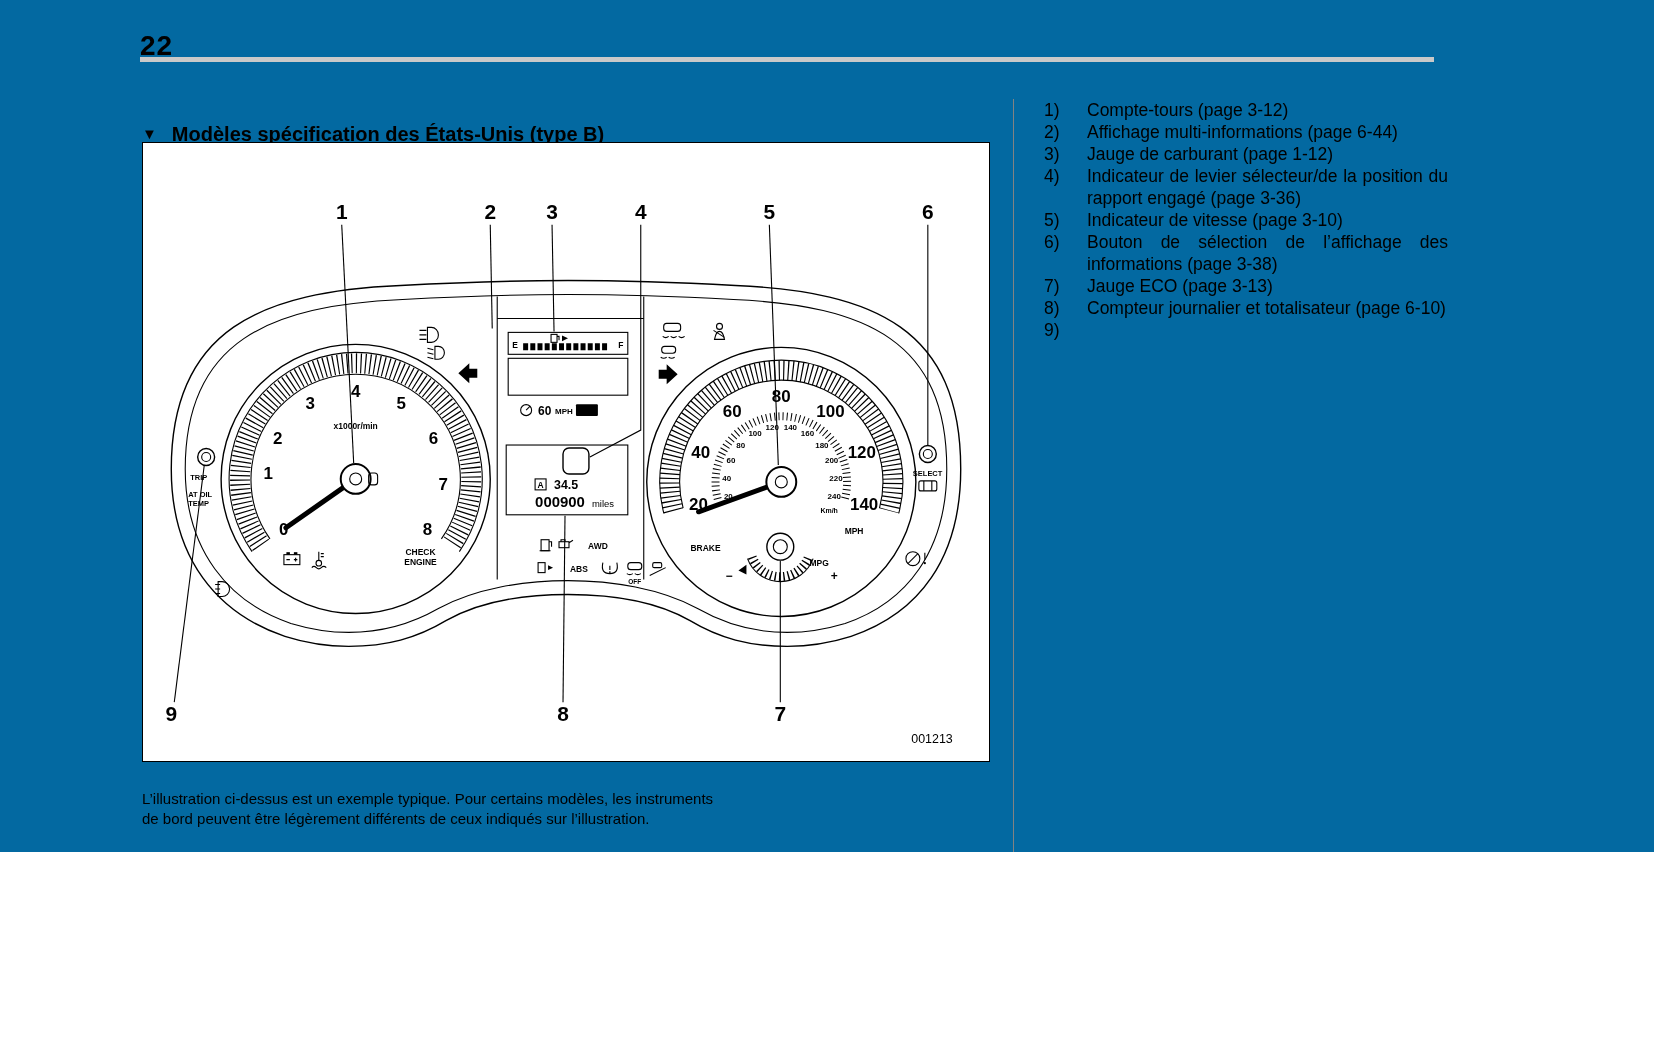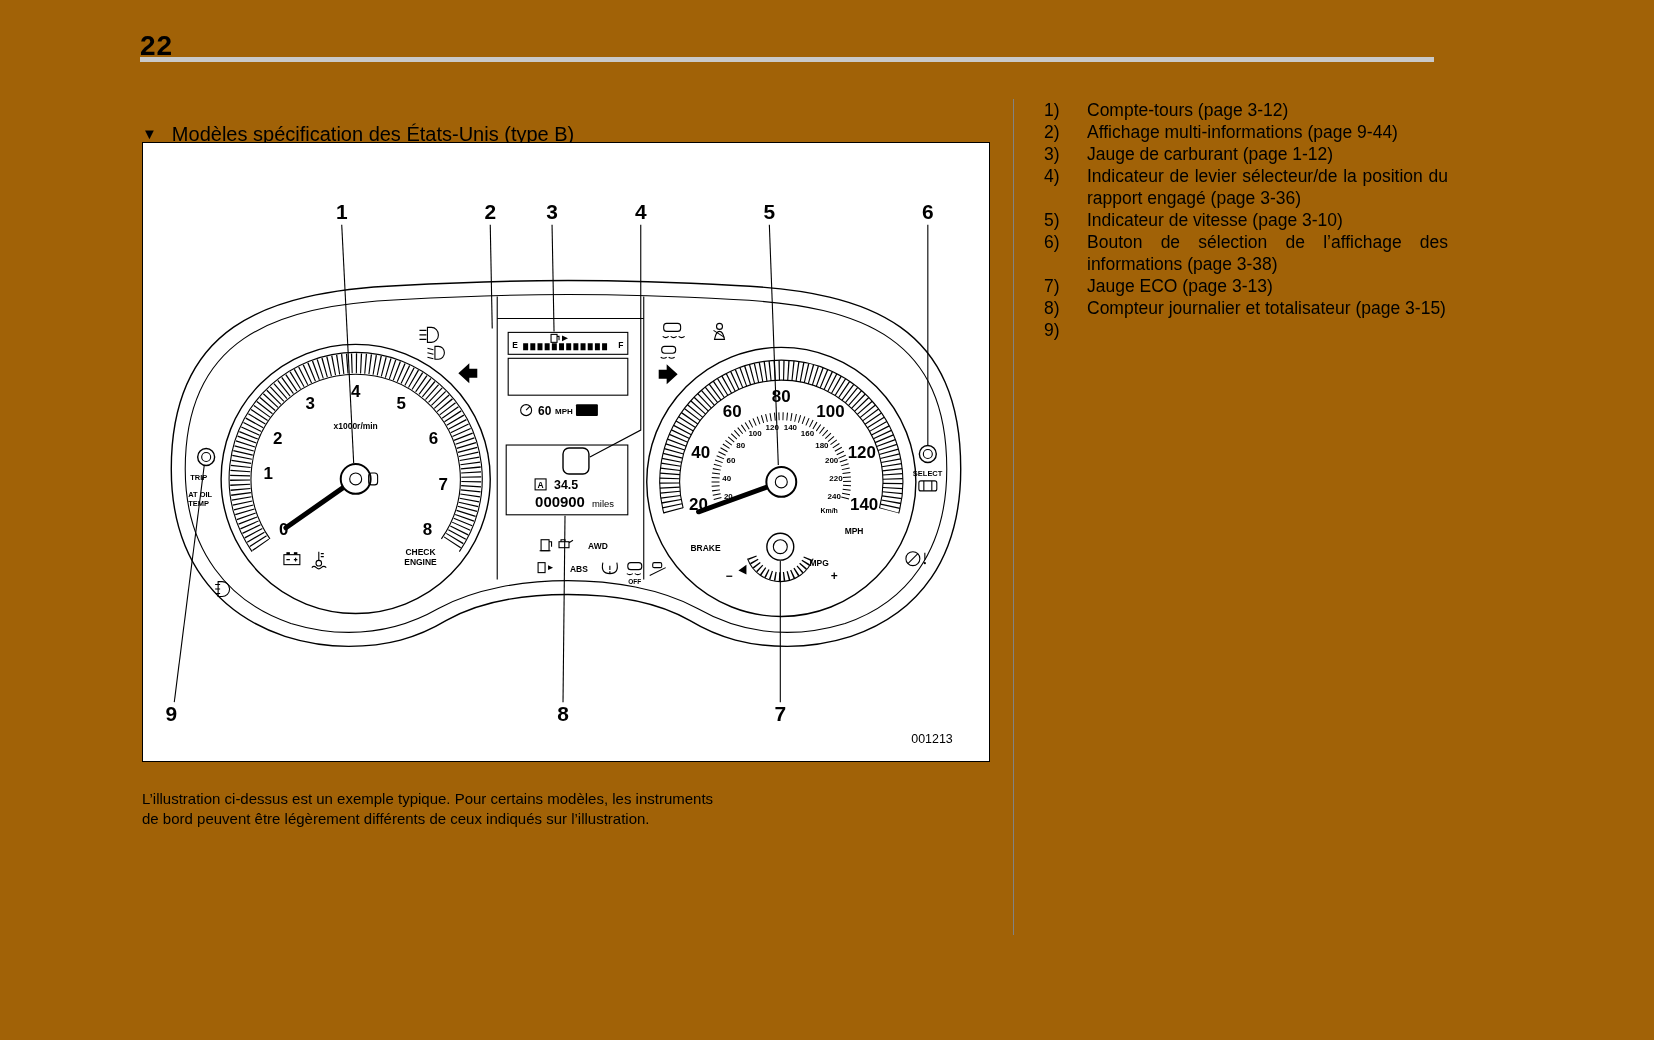--- a/index.html
+++ b/index.html
@@ -1,22 +1,22 @@
 <!DOCTYPE html>
 <html><head>
 <meta charset="utf-8">
 <style>
   html,body{margin:0;padding:0;background:#fff;}
-  .page{position:relative;width:1654px;height:1040px;background:#a16207;overflow:hidden;
+  .page{position:relative;width:1654px;height:852px;background:#0369a1;overflow:hidden;
         font-family:"Liberation Sans",sans-serif;color:#000;}
 
   .page-number{position:absolute;left:140px;top:30px;font-size:28px;font-weight:bold;letter-spacing:1px;z-index:2;}
   .header-rule{position:absolute;left:140px;top:57px;width:1294px;height:5px;background:#c9c9c9;}
 
-  .section-title{position:absolute;left:142px;top:106px;font-size:20px;font-weight:normal;white-space:nowrap;}
+  .section-title{position:absolute;left:142px;top:106px;font-size:20px;font-weight:bold;white-space:nowrap;}
   .section-title .marker{display:inline-block;font-size:15px;margin-right:15px;transform:translateY(-2px);}
 
   .figure-box{position:absolute;left:142px;top:142px;width:846px;height:618px;border:1px solid #000;background:#fff;}
 
   .caption{position:absolute;left:142px;top:774px;width:870px;font-size:15px;line-height:1.33;}
 
   .col-divider{position:absolute;left:1013px;top:99px;width:1px;height:836px;background:#828282;}
 
   .legend{position:absolute;left:1044px;top:99px;width:404px;font-size:17.5px;line-height:1.26;}
   .legend-item{display:flex;align-items:flex-start;}
@@ -297,21 +297,21 @@
 
   <div class="col-divider"></div>
 
   <div class="legend">
     <div class="legend-item">
       <span class="legend-num">1)</span>
       <span class="legend-text">Compte-tours (page 3-12)</span>
     </div>
     <div class="legend-item">
       <span class="legend-num">2)</span>
-      <span class="legend-text">Affichage multi-informations (page 9-44)</span>
+      <span class="legend-text">Affichage multi-informations (page 6-44)</span>
     </div>
     <div class="legend-item">
       <span class="legend-num">3)</span>
       <span class="legend-text">Jauge de carburant (page 1-12)</span>
     </div>
     <div class="legend-item">
       <span class="legend-num">4)</span>
       <span class="legend-text">Indicateur de levier sélecteur/de la position du rapport engagé (page 3-36)</span>
     </div>
     <div class="legend-item">
@@ -321,20 +321,20 @@
     <div class="legend-item">
       <span class="legend-num">6)</span>
       <span class="legend-text">Bouton de sélection de l’affichage des informations (page 3-38)</span>
     </div>
     <div class="legend-item">
       <span class="legend-num">7)</span>
       <span class="legend-text">Jauge ECO (page 3-13)</span>
     </div>
     <div class="legend-item">
       <span class="legend-num">8)</span>
-      <span class="legend-text">Compteur journalier et totalisateur (page 3-15)</span>
+      <span class="legend-text">Compteur journalier et totalisateur (page 6-10)</span>
     </div>
     <div class="legend-item">
       <span class="legend-num">9)</span>
     </div>
   </div>
 
 </div>
 
 </body></html>

